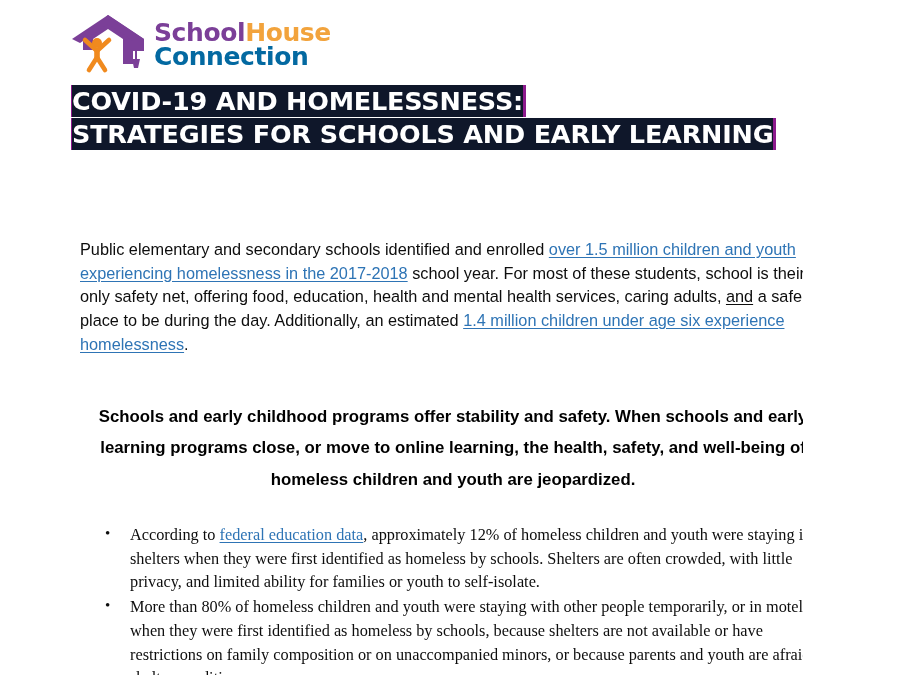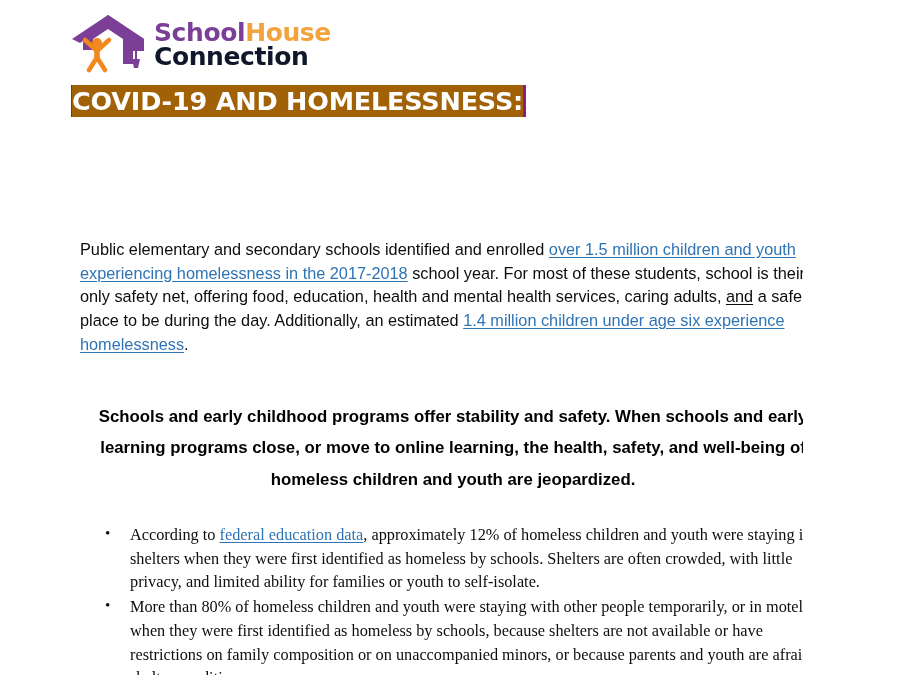--- a/index.html
+++ b/index.html
@@ -46,38 +46,38 @@
   }
   .logo-line1, .logo-line2 {
     font-family: "DejaVu Sans", sans-serif;
     font-weight: 700;
     font-size: 25px;
     letter-spacing: -0.4px;
     white-space: nowrap;
   }
   .brand-school { color: #7b3f98; }
   .brand-house  { color: #f2a33c; }
-  .brand-connection { color: #0f172a; margin-top: 12px; }
+  .brand-connection { color: #0369a1; margin-top: 12px; }
 
   
   .doc-title {
     position: absolute;
     left: 72px;
     top: 85px;
     width: 790px;
     margin: 0;
     font-family: "DejaVu Sans", sans-serif;
     font-weight: 700;
     font-size: 25.5px;
     line-height: 33px;
     letter-spacing: -0.2px;
     color: #ffffff;
   }
   .doc-title .hl {
-    background: #a16207;
+    background: #0f172a;
     box-shadow: 3px 0 0 #8d1a8d, -1px 0 0 #8d1a8d;
     padding: 1px 0;
   }
 
   .doc-date {
     position: absolute;
     left: 72px;
     top: 185px;
     margin: 0;
     font-family: "DejaVu Sans", sans-serif;
@@ -171,21 +171,21 @@
         <span class="brand-school">School</span><span class="brand-house">House</span>
       </div>
       <div class="logo-line2">
         <span class="brand-connection">Connection</span>
       </div>
     </div>
   </div>
 
   <h1 class="doc-title">
     <span class="hl">COVID-19 AND HOMELESSNESS:</span><br>
-    <br>
+    <span class="hl">STRATEGIES FOR SCHOOLS AND EARLY LEARNING</span><br>
   </h1>
 
 
   <div class="body-col">
 
     <p class="para"><span>Public elementary and secondary schools identified and enrolled </span><a class="doclink" href="#">over 1.5 million children and youth experiencing homelessness in the 2017-2018</a><span> school year. For most of these students, school is their only safety net, offering food, education, health and mental health services, caring adults, </span><span class="u-emph">and</span><span> a safe place to be during the day. Additionally, an estimated </span><a class="doclink" href="#">1.4 million children under age six experience homelessness</a><span>.</span></p>
 
     <p class="callout">Schools and early childhood programs offer stability and safety. When schools and early learning programs close, or move to online learning, the health, safety, and well-being of homeless children and youth are jeopardized.</p>
 
     <ul class="bullets">

